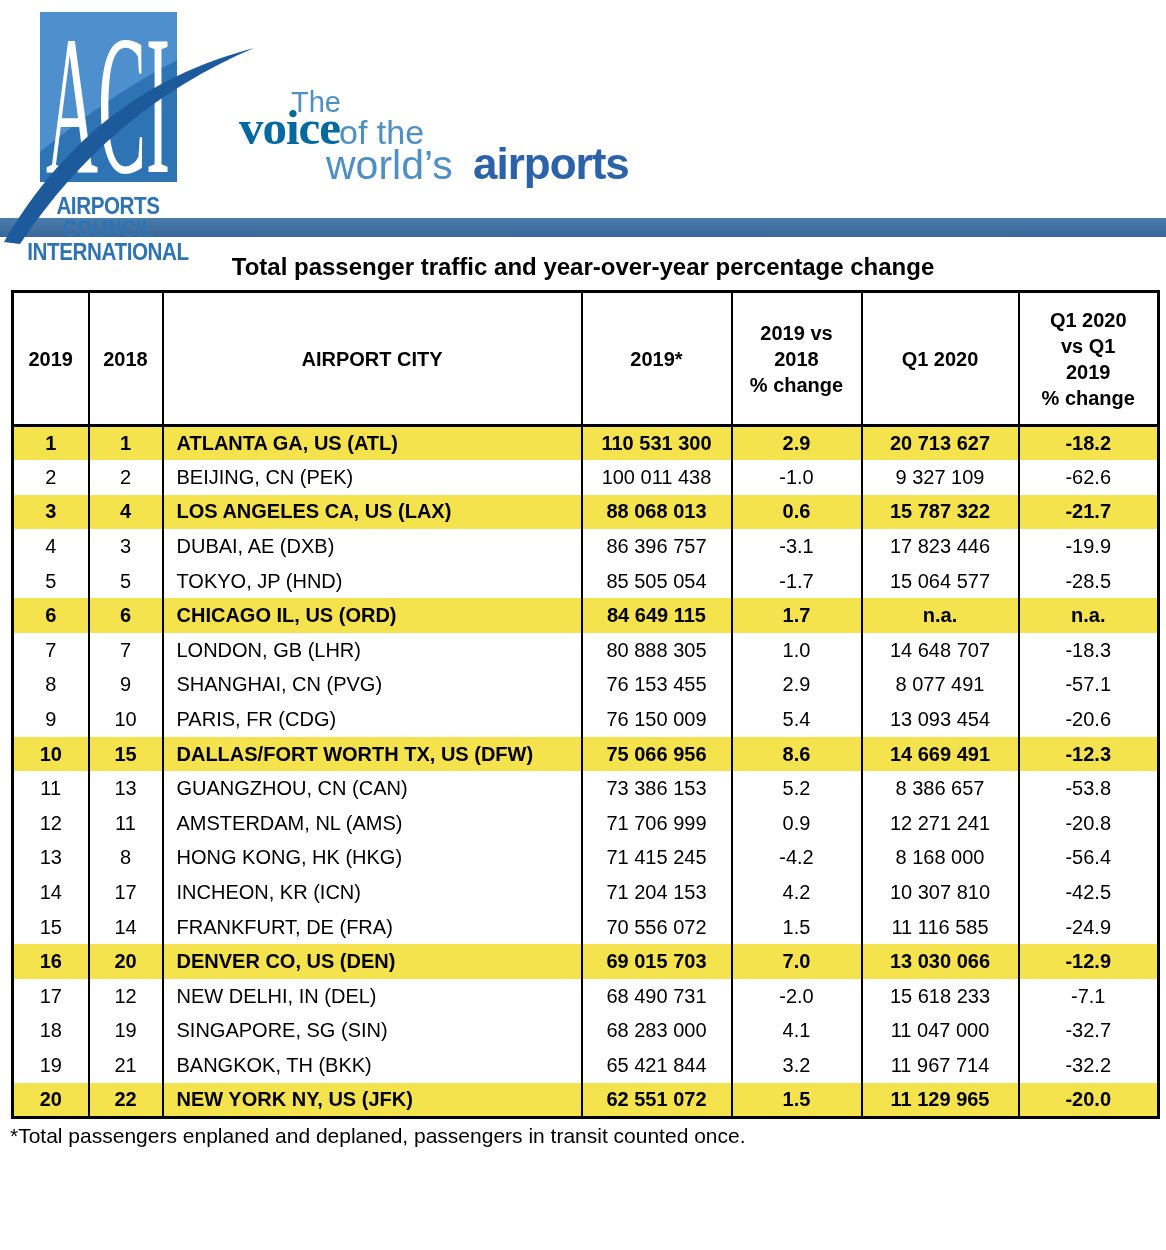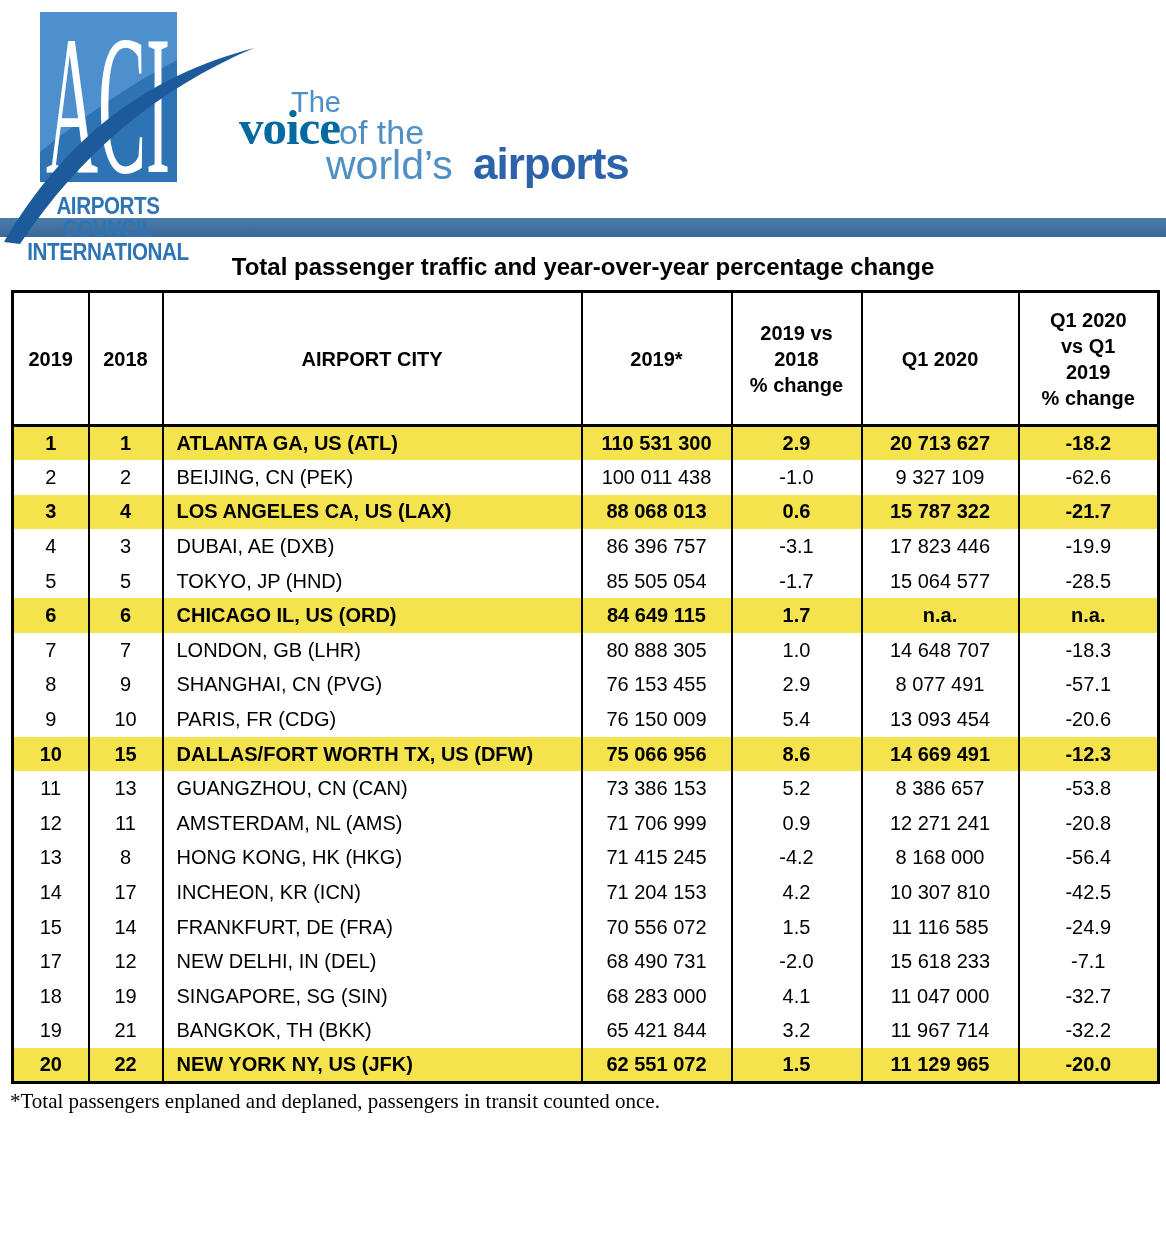--- a/index.html
+++ b/index.html
@@ -42,21 +42,21 @@
   tr.colheads th {
     height:131px; font-weight:bold; font-size:20px; line-height:26px;
     text-align:center; vertical-align:middle; white-space:pre-line;
     border-bottom:3px solid #000;
   }
   tbody tr { height:34.6px; }
   tbody td { text-align:center; vertical-align:middle; }
   tbody td.city { text-align:left; padding-left:13px; }
   tbody tr.hl { background:var(--hl,#F5E34E); font-weight:bold; }
   
-  .footnote { margin:5px 0 0 10px; font-size:21px;font-family:Liberation Serif, serif; }
+  .footnote { margin:5px 0 0 10px; font-size:21px; }
 </style>
 </head>
 <body>
 
 <header class="brand">
   <svg class="logo-svg" width="270" height="250" viewBox="0 0 270 250">
     <rect x="40" y="12" width="137" height="170" fill="#4E90CE"></rect>
     <path d="M 40,152 C 82,118 130,84 177,60 L 177,182 L 40,182 Z" fill="#2E74B5"></path>
     <text x="108" y="172" text-anchor="middle" font-family="Liberation Serif, serif" font-size="200" textLength="124" lengthAdjust="spacingAndGlyphs" fill="#FFFFFF">ACI</text>
     <path d="M 4,242 C 66,136 148,76 254,48 C 156,90 82,152 20,244 Z" fill="#1C5A9C"></path>
@@ -235,20 +235,29 @@
       </tr>
       <tr>
         <td>15</td>
         <td>14</td>
         <td class="city">FRANKFURT, DE (FRA)</td>
         <td>70 556 072</td>
         <td>1.5</td>
         <td>11 116 585</td>
         <td>-24.9</td>
       </tr>
+      <tr class="hl">
+        <td>16</td>
+        <td>20</td>
+        <td class="city">DENVER CO, US (DEN)</td>
+        <td>69 015 703</td>
+        <td>7.0</td>
+        <td>13 030 066</td>
+        <td>-12.9</td>
+      </tr>
       <tr>
         <td>17</td>
         <td>12</td>
         <td class="city">NEW DELHI, IN (DEL)</td>
         <td>68 490 731</td>
         <td>-2.0</td>
         <td>15 618 233</td>
         <td>-7.1</td>
       </tr>
       <tr>

